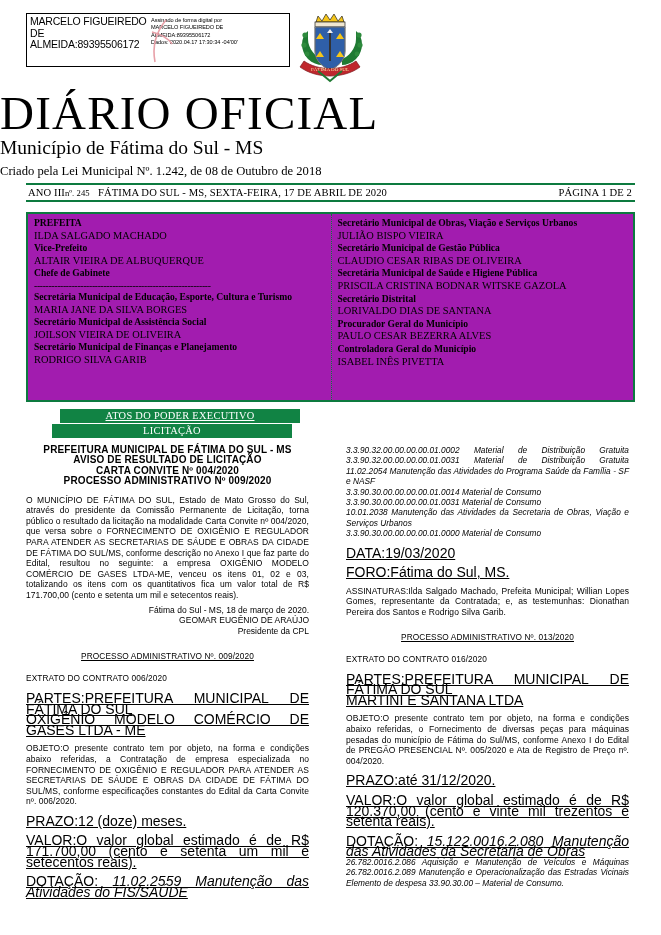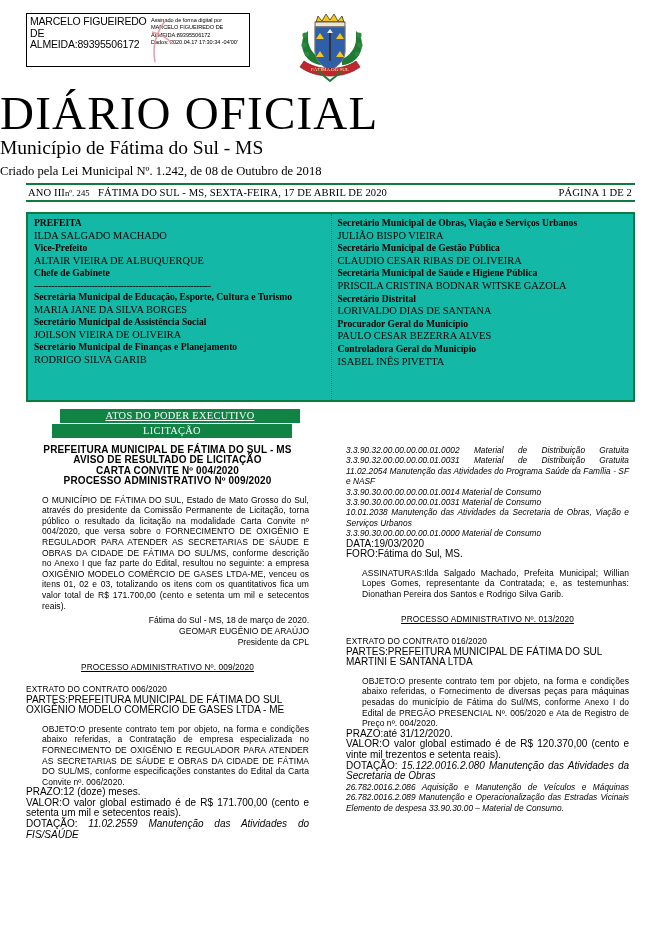--- a/index.html
+++ b/index.html
@@ -7,21 +7,21 @@
     width:661px;height:935px;
     background:#ffffff;
     font-family:"Liberation Sans",sans-serif;
     color:#000;
     overflow:hidden;
     position:relative;
   }
   .page{position:relative;width:661px;height:935px;box-sizing:border-box;padding:0 26px;}
 
   
-  .sigwrap{position:absolute;left:26px;top:13px;width:224px;height:54px;border:1px solid #000;background:#fff;box-sizing:border-box;display:flex;overflow:hidden;}
+  .sigwrap{position:absolute;left:26px;top:13px;width:264px;height:54px;border:1px solid #000;background:#fff;box-sizing:border-box;display:flex;overflow:hidden;}
   .sig-left{width:122px;padding:2px 3px;box-sizing:border-box;}
   .sig-left div{font-size:10.5px;line-height:11.6px;letter-spacing:-.2px;white-space:nowrap;}
   .sig-right{flex:1;padding:3px 2px;box-sizing:border-box;}
   .sig-right div{font-size:5.6px;line-height:7.4px;letter-spacing:-.05px;white-space:nowrap;}
   .sig-swoosh{position:absolute;left:119px;top:4px;width:30px;height:48px;pointer-events:none;}
 
   
   .crest{position:absolute;left:296px;top:9px;width:72px;height:74px;}
 
   
@@ -34,48 +34,48 @@
   .issuebar{position:absolute;left:26px;top:183px;width:609px;
     border-top:2px solid #0d7a3f;border-bottom:2px solid #0d7a3f;
     display:flex;justify-content:space-between;align-items:center;
     font-family:"Liberation Serif",serif;font-size:10.6px;padding:2px 3px 2px 2px;box-sizing:border-box;}
   .issuebar .left{white-space:nowrap;letter-spacing:.1px;}
   .issuebar .left .small{font-size:8.6px;}
   .issuebar .right{white-space:nowrap;letter-spacing:.1px;}
 
   
   .officials{position:absolute;left:26px;top:212px;width:609px;height:190px;
-    border:2px solid #0d7a3f;box-sizing:border-box;display:flex;background:#14b8a6;justify-content:center;}
+    border:2px solid #0d7a3f;box-sizing:border-box;display:flex;background:#a21caf;justify-content:center;}
   .off-col{width:50%;box-sizing:border-box;padding:3px 6px 0 6px;font-family:"Liberation Serif",serif;}
   .off-col.right{border-left:1px dotted #0d7a3f;}
   .off-role{font-size:9.6px;line-height:12.6px;font-weight:bold;}
   .off-name{font-size:10.4px;line-height:12.6px;font-weight:400;}
   .off-rule{font-size:9.6px;line-height:11px;letter-spacing:-.3px;overflow:hidden;white-space:nowrap;}
 
   
   .banner{background:#118344;color:#fff;text-align:center;
     font-family:"Liberation Serif",serif;font-size:10.4px;line-height:12px;
     padding:1px 0;letter-spacing:.3px;}
   .banner-exec{position:absolute;left:60px;top:409px;width:240px;text-decoration:underline;}
   .banner-lic{position:absolute;left:52px;top:424px;width:240px;}
 
   
   .cols{position:absolute;left:26px;top:445px;width:609px;height:470px;display:flex;}
   .col{width:289px;box-sizing:border-box;}
   .col.left{padding-right:6px;}
   .col.right{padding-left:6px;margin-left:25px;}
 
   .hdr-center{text-align:center;font-weight:bold;font-size:10px;line-height:10.4px;letter-spacing:.15px;}
-  .para{font-size:8.5px;line-height:10.6px;text-align:justify;margin-top:8px;letter-spacing:.05px;margin-left:16px;}
+  .para{font-size:8.5px;line-height:10.6px;text-align:justify;margin-top:8px;letter-spacing:.05px;}
   .ul-center{text-align:center;text-decoration:underline;font-size:8.3px;line-height:11px;letter-spacing:.1px;margin-top:14px;}
   .sub-center{text-align:left;font-size:8.3px;line-height:11px;margin-top:11px;letter-spacing:.1px;}
   .ital{font-style:italic;}
   .codeline{font-size:8.3px;line-height:10.4px;font-style:italic;text-align:justify;letter-spacing:.02px;}
   .codeline.just{text-align-last:justify;}
-  .kv{font-size:10px;line-height:10.6px;text-align:justify;}
+  .kv{font-size:14px;line-height:10.6px;margin-top:9px;text-align:justify;text-decoration:underline;}
   .sig-line{font-size:8.5px;line-height:10.8px;text-align:right;}
 </style>
 </head>
 <body>
 
 <div class="page">
 
   <div class="sigwrap">
     <div class="sig-left">
       <div>MARCELO FIGUEIREDO</div>

